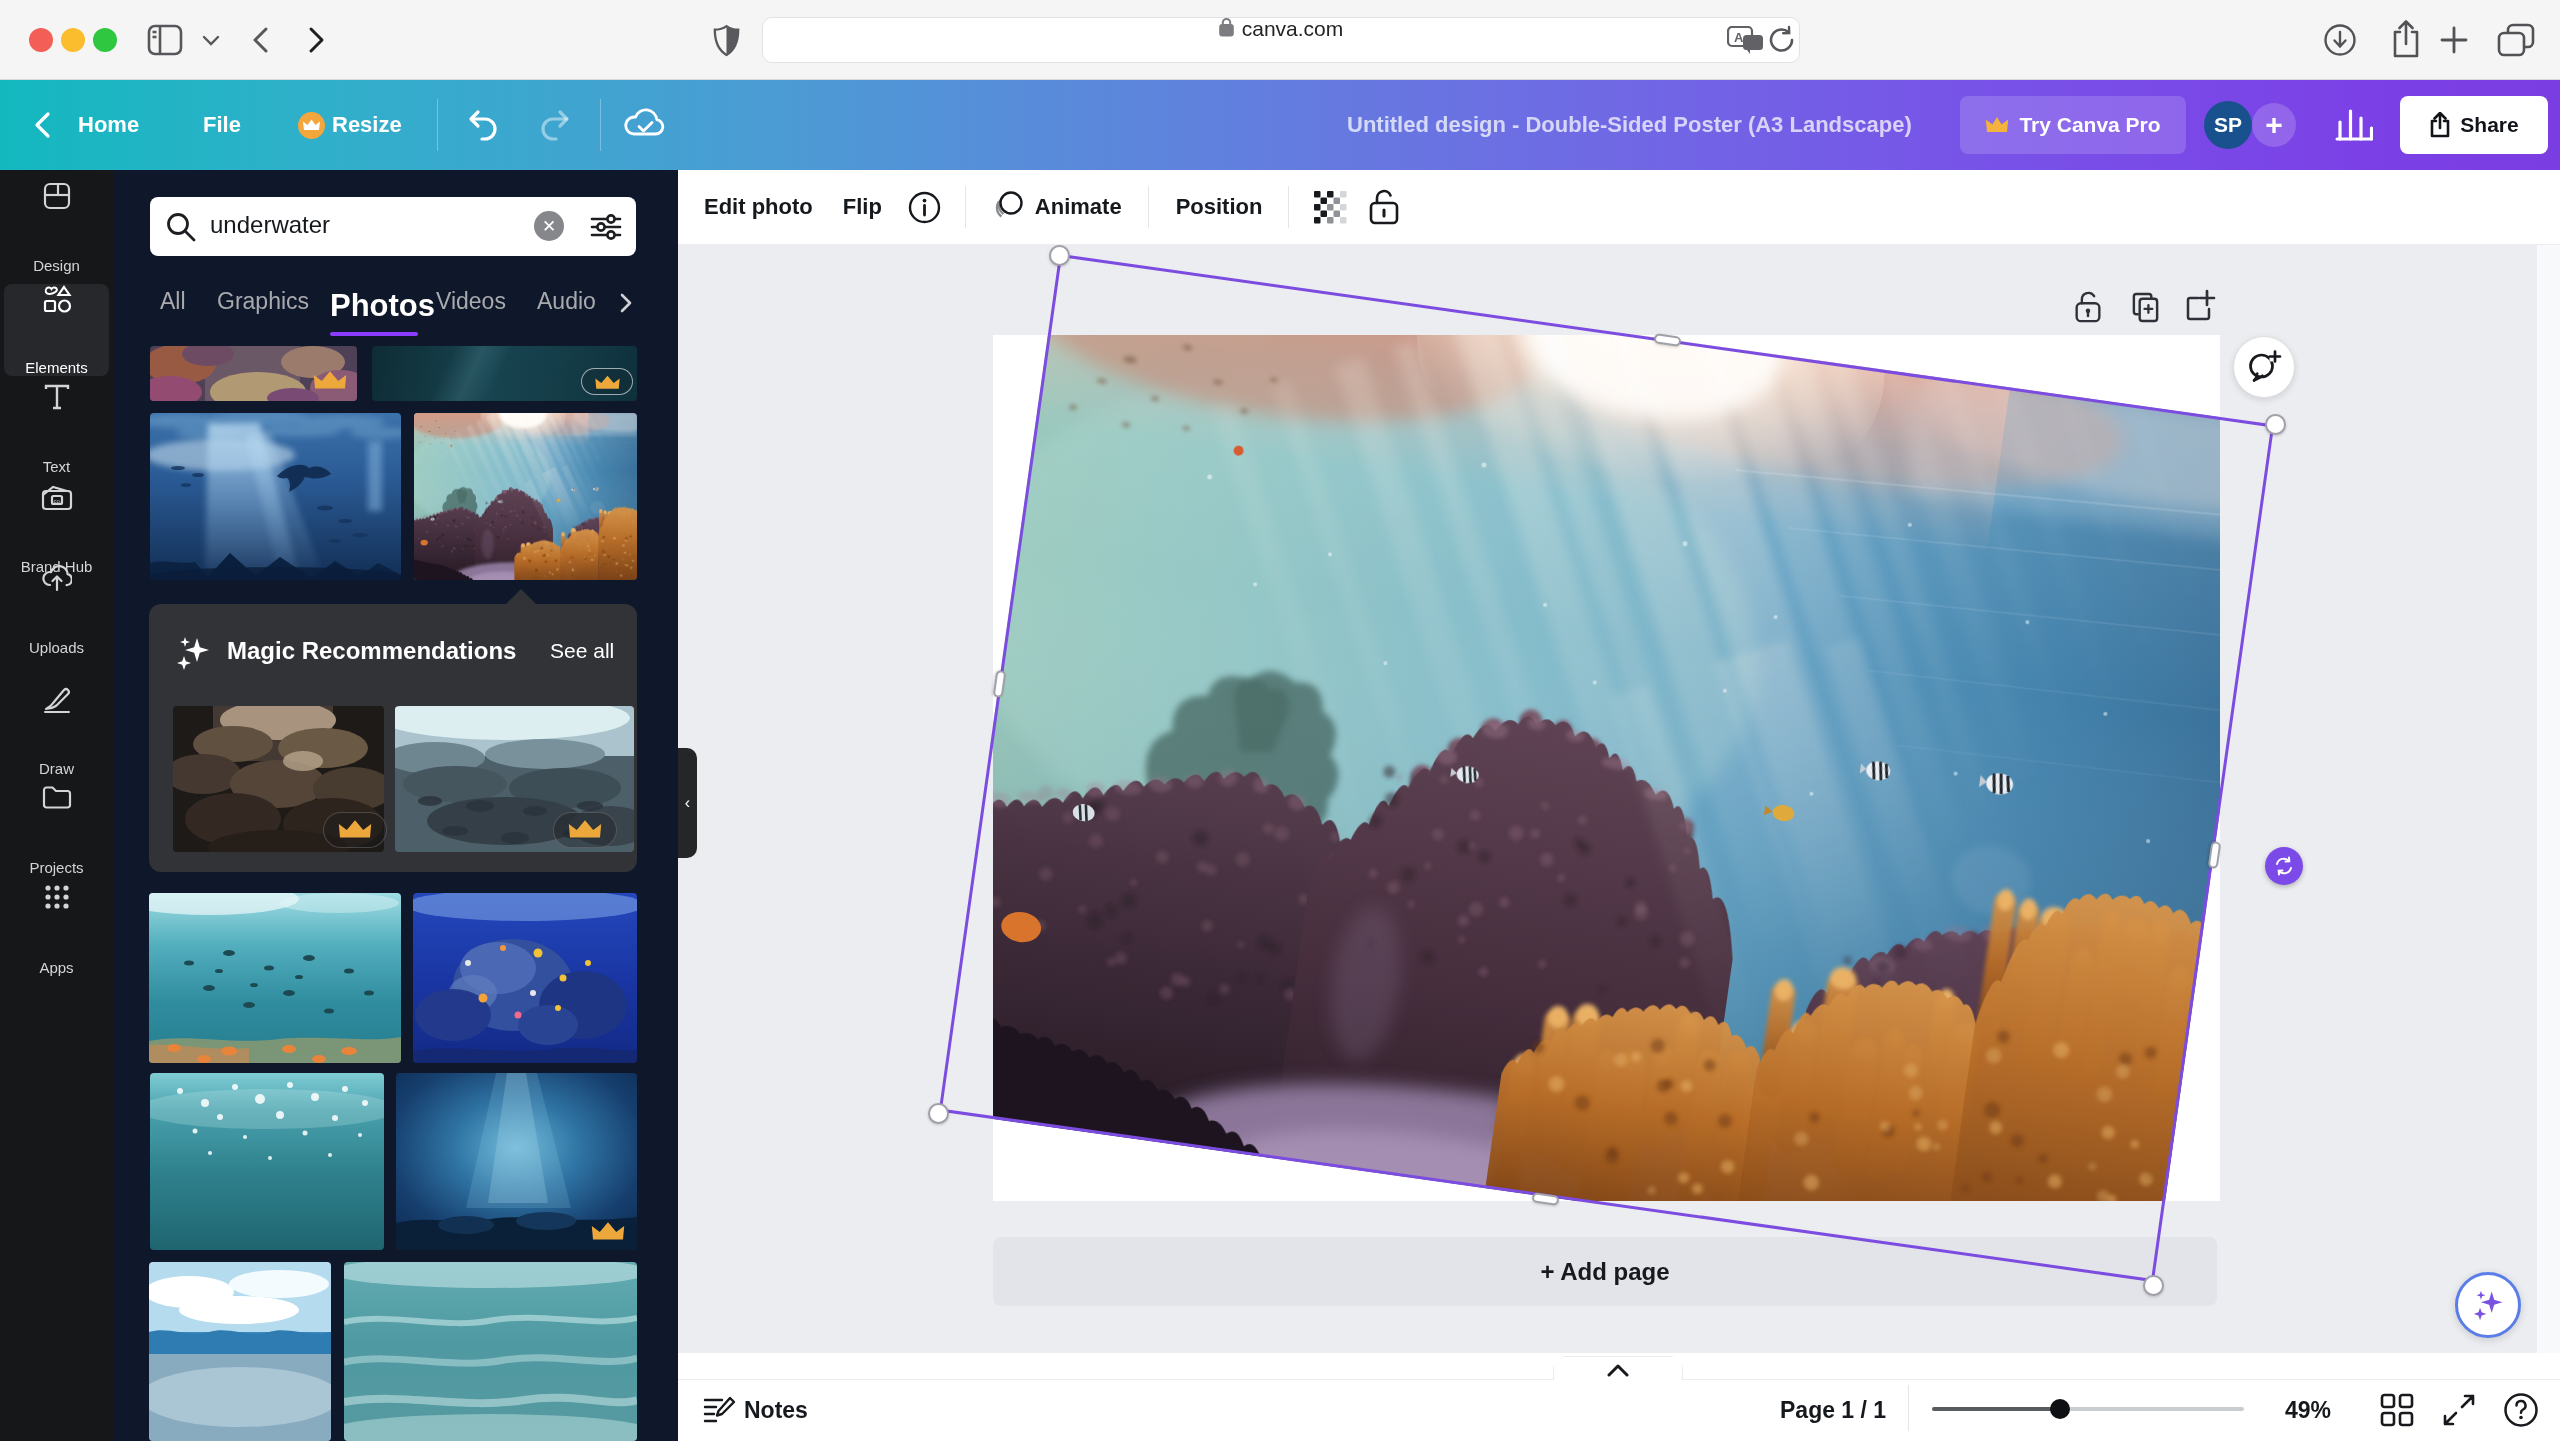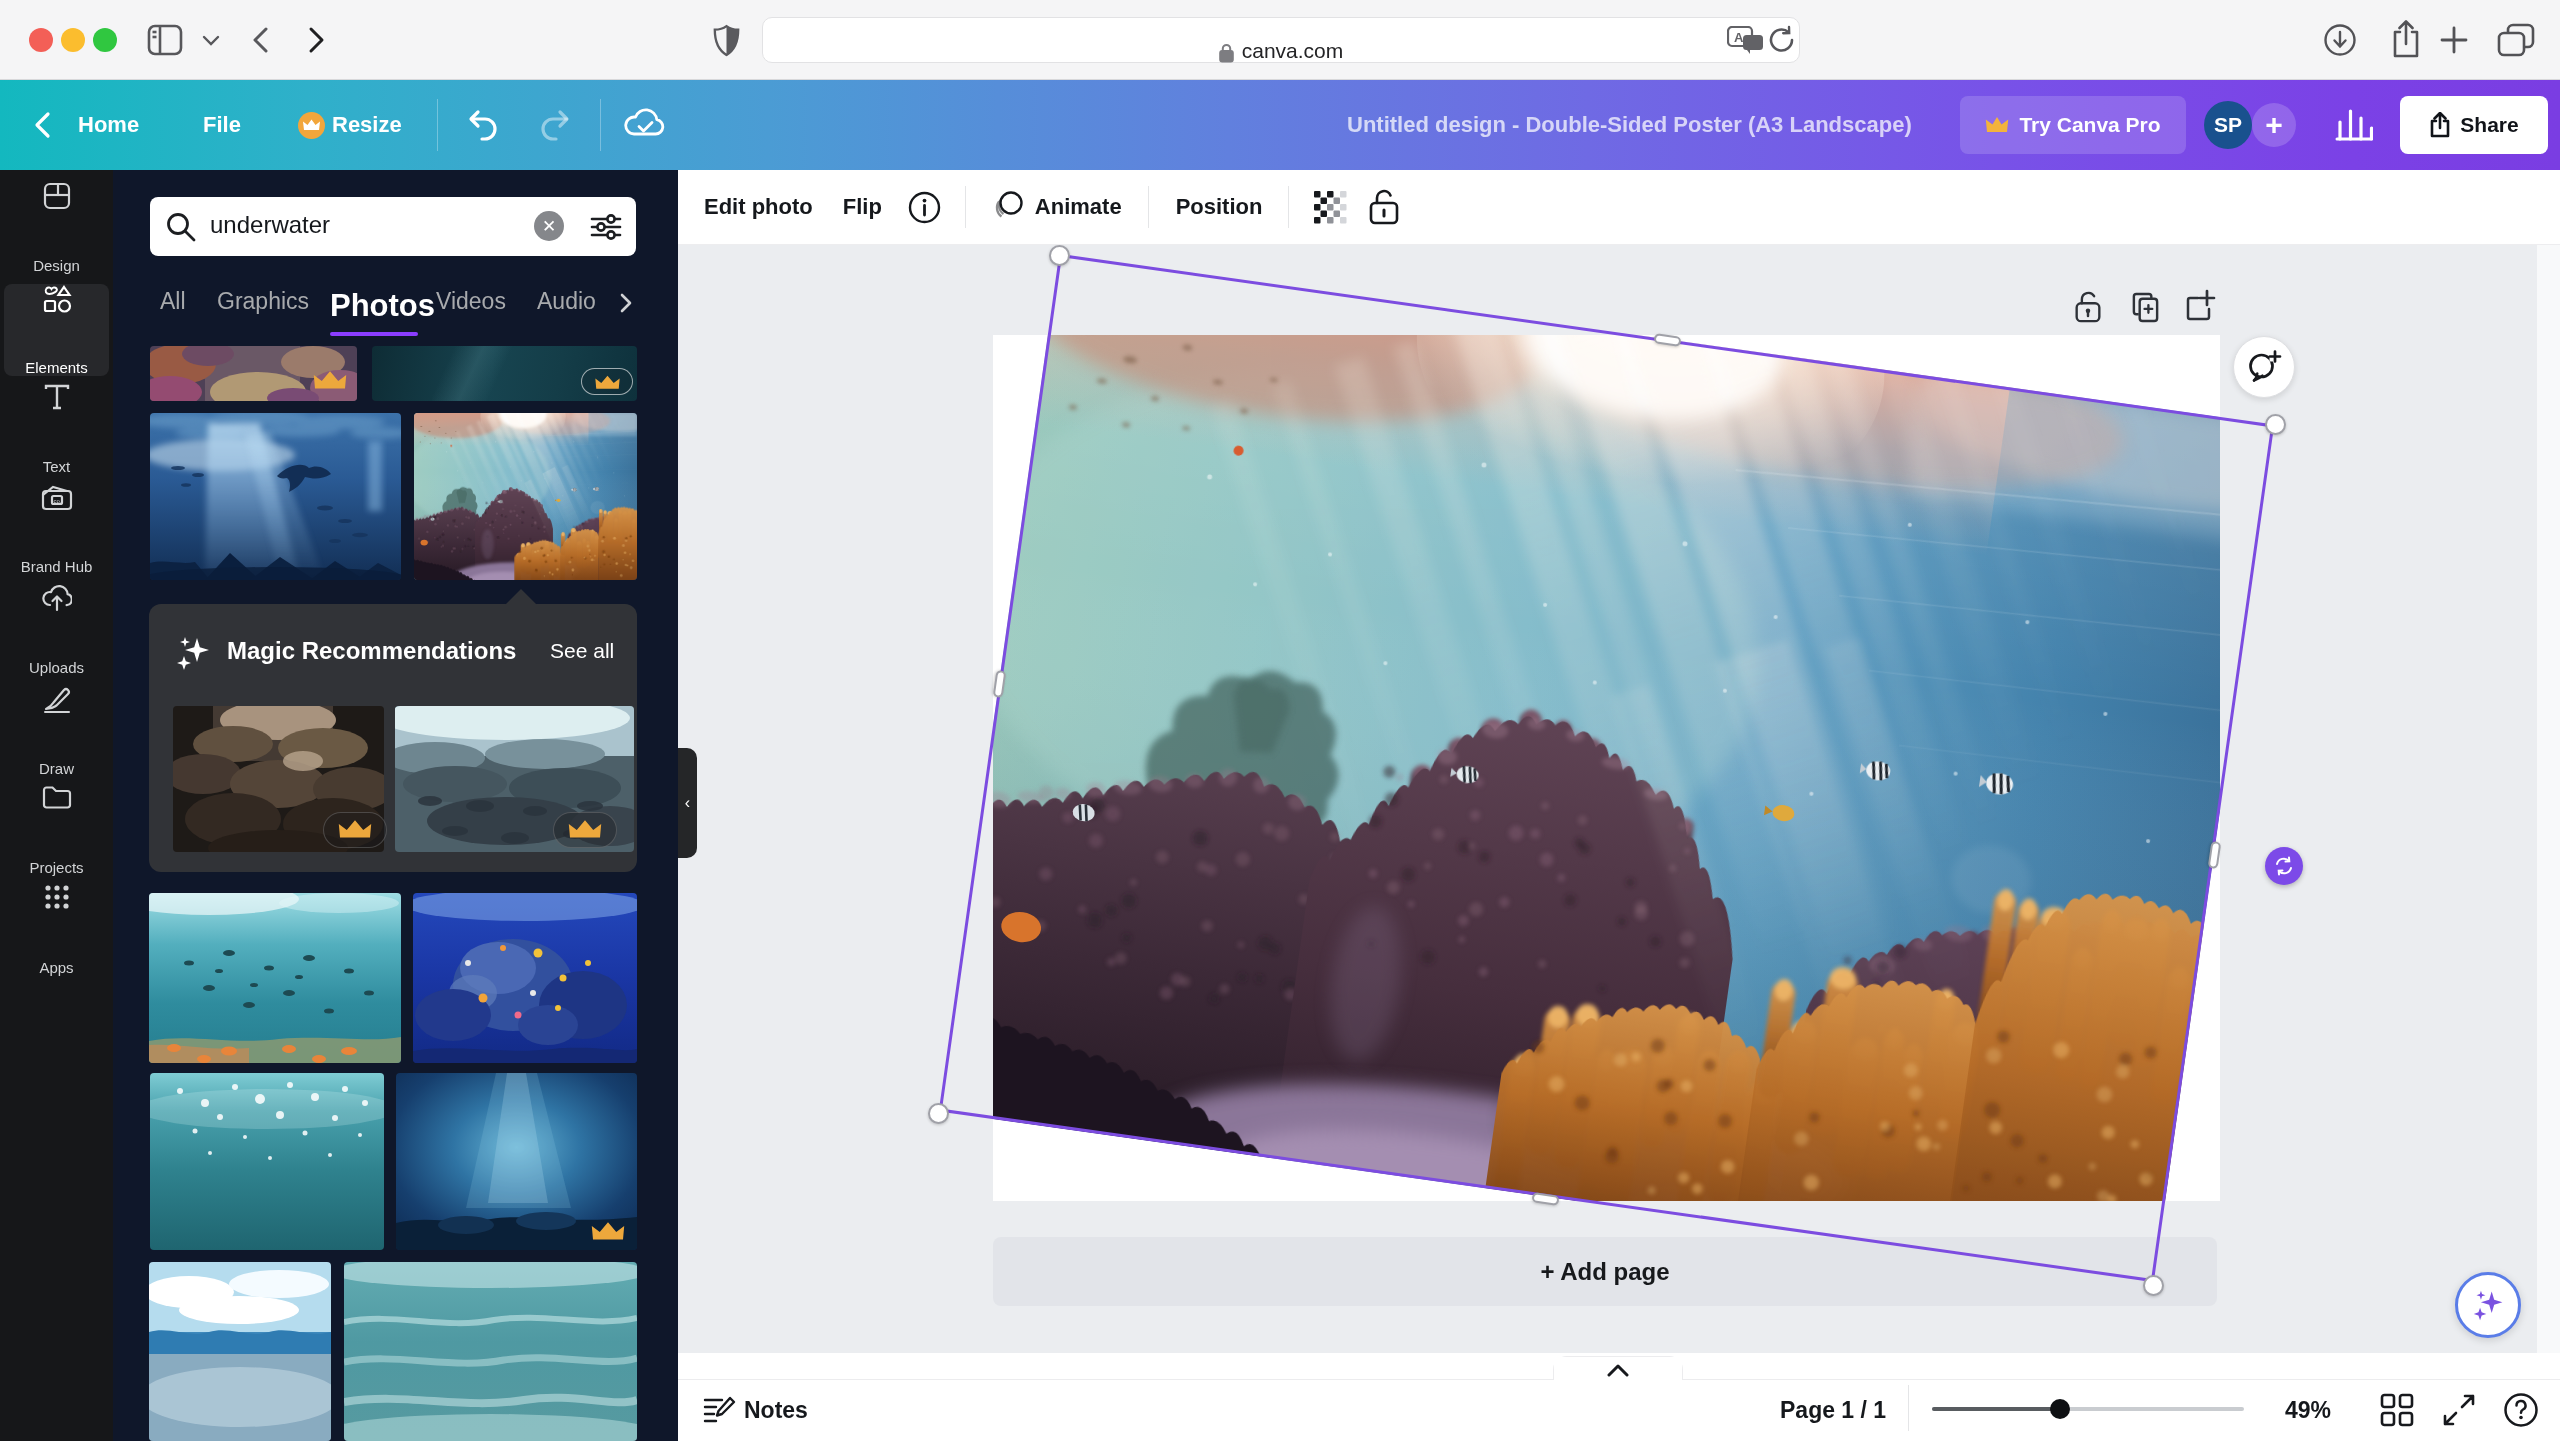--- a/index.html
+++ b/index.html
@@ -76,21 +76,21 @@
     <path d="M15 3 L4 14 L15 25"></path>
   </svg>
 <svg class="abs" style="left:308px;top:26px;" width="18" height="28" viewBox="0 0 18 28" fill="none" stroke="#1f1f21" stroke-width="3" stroke-linecap="round" stroke-linejoin="round">
     <path d="M3 3 L14 14 L3 25"></path>
   </svg>
 <svg class="abs" style="left:713px;top:24px;" width="27" height="33" viewBox="0 0 30 36" fill="none" stroke="#5a5a5e" stroke-width="2.6">
     <path d="M15 2 C19 5 24 6 28 6 C28 18 25 28 15 34 C5 28 2 18 2 6 C6 6 11 5 15 2 Z"></path>
     <path d="M15 2 C19 5 24 6 28 6 C28 18 25 28 15 34 Z" fill="#5a5a5e" stroke="none"></path>
   </svg>
 <div class="abs" id="urlbar"></div>
-<div class="abs" style="left:762px;top:17px;width:1038px;height:46px;display:flex;align-items:flex-end;justify-content:center;gap:8px;font-size:21px;color:#242426;">
+<div class="abs" style="left:762px;top:17px;width:1038px;height:46px;display:flex;align-items:flex-start;justify-content:center;gap:8px;font-size:21px;color:#242426;">
   <svg width="15" height="20" viewBox="0 0 15 20" fill="none" stroke="#7d7d81" stroke-width="2">
       <rect x="1.2" y="8" width="12.6" height="10.5" rx="2" fill="#7d7d81"></rect>
       <path d="M3.8 8 V5.6 a3.7 3.7 0 0 1 7.4 0 V8"></path>
     </svg>
   <span>canva.com</span>
 </div>
 <svg class="abs" style="left:1727px;top:26px;" width="38" height="28" viewBox="0 0 38 28" fill="none">
   <rect x="1" y="1" width="24" height="19" rx="4" stroke="#626266" stroke-width="2.2"></rect>
   <text x="7" y="16" font-size="13" font-weight="bold" fill="#626266" font-family="Liberation Sans">A</text>
   <rect x="16" y="9" width="20" height="15" rx="3.5" fill="#626266"></rect>
@@ -188,21 +188,21 @@
 </div>
 <div class="abs ritem" style="top:483px;">
   <svg width="32" height="28" viewBox="0 0 32 28" fill="none" stroke="#d2d4d6" stroke-width="2.2">
       <rect x="2" y="8" width="28" height="18" rx="3"></rect>
       <path d="M2 12 L12 4 L26 8" fill="none"></path>
       <rect x="11" y="13" width="10" height="8" rx="1.5"></rect>
       <text x="12.5" y="20" font-size="6" fill="#d2d4d6" stroke="none" font-family="Liberation Sans">co.</text>
     </svg>
   <span>Brand Hub</span>
 </div>
-<div class="abs ritem" style="top:584px;">
+<div class="abs ritem" style="top:564px;">
   <svg width="30" height="28" viewBox="0 0 30 28" fill="none" stroke="#d2d4d6" stroke-width="2.2" stroke-linecap="round" stroke-linejoin="round">
       <path d="M8 21 a6.5 6.5 0 1 1 1 -12.9 a8.5 8.5 0 0 1 16.6 2 a5.6 5.6 0 0 1 -1 11"></path>
       <path d="M15 26 V13 M10.5 17 L15 12.5 L19.5 17"></path>
     </svg>
   <span>Uploads</span>
 </div>
 <div class="abs ritem" style="top:685px;">
   <svg width="30" height="28" viewBox="0 0 30 28" fill="none" stroke="#d2d4d6" stroke-width="2.2" stroke-linecap="round" stroke-linejoin="round">
       <path d="M4 24 C8 22 10 20 11.5 17.5 L22 5 a2.8 2.8 0 0 1 4 4 L14.5 20.5 C12 22 10 24 4 24 Z"></path>
       <path d="M3 27 H27" stroke-width="2"></path>

